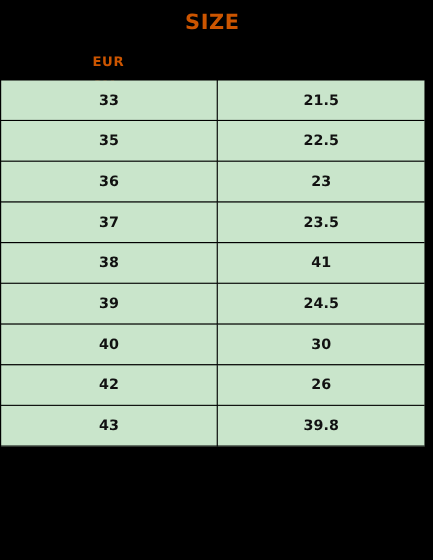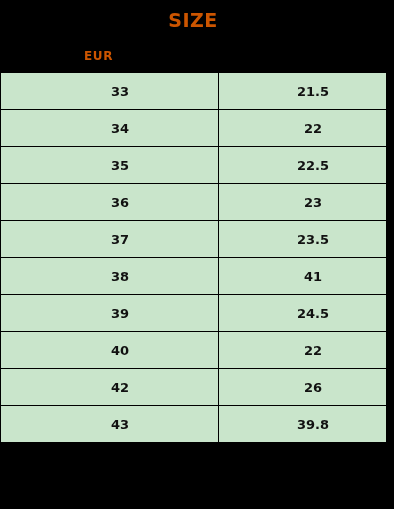--- a/index.html
+++ b/index.html
@@ -68,45 +68,41 @@
     background: #c9e5cb;
     border: 1px solid #000000;
     height: 36px;
     text-align: center;
     vertical-align: middle;
     color: #111111;
     font-size: 13px;
     font-weight: bold;
     padding: 0;
   }
-  table.size-table td.eur-cell { width: 196px; padding-left: 21px; }
+  table.size-table td.eur-cell { width: 196px; }
   table.size-table td.cm-cell  { width: 188px; }
 </style>
 </head>
 <body>
 
 <div class="page">
 
   <div class="title">SIZE</div>
 
   <div class="col-headers">
     <div class="col-header eur">EUR</div>
     <div class="col-header cm">CM</div>
   </div>
 
   <div class="table-wrap">
     <table class="size-table">
       <tbody>
           <tr>
             <td class="eur-cell">33</td>
             <td class="cm-cell">21.5</td>
-          </tr>
-          <tr>
-            <td class="eur-cell">34</td>
-            <td class="cm-cell">22</td>
           </tr>
           <tr>
             <td class="eur-cell">35</td>
             <td class="cm-cell">22.5</td>
           </tr>
           <tr>
             <td class="eur-cell">36</td>
             <td class="cm-cell">23</td>
           </tr>
           <tr>
@@ -116,21 +112,21 @@
           <tr>
             <td class="eur-cell">38</td>
             <td class="cm-cell">41</td>
           </tr>
           <tr>
             <td class="eur-cell">39</td>
             <td class="cm-cell">24.5</td>
           </tr>
           <tr>
             <td class="eur-cell">40</td>
-            <td class="cm-cell">22</td>
+            <td class="cm-cell">30</td>
           </tr>
           <tr>
             <td class="eur-cell">42</td>
             <td class="cm-cell">26</td>
           </tr>
           <tr>
             <td class="eur-cell">43</td>
             <td class="cm-cell">39.8</td>
           </tr>
         </tbody>

